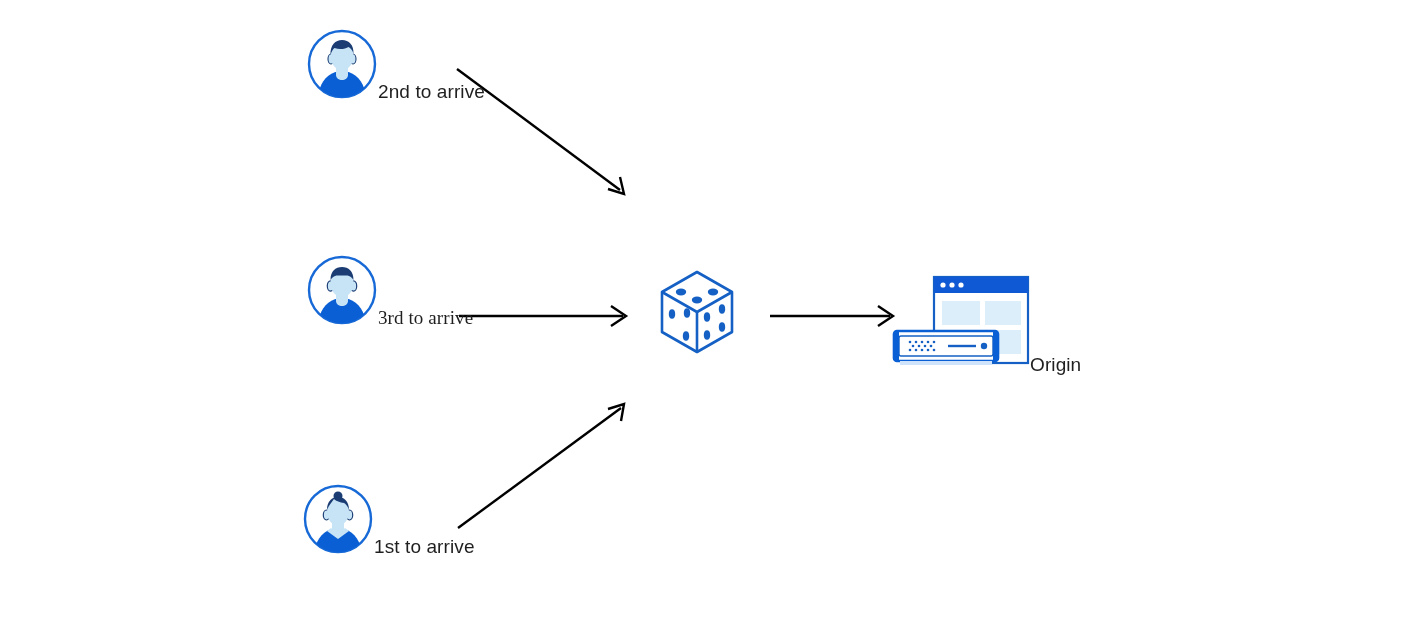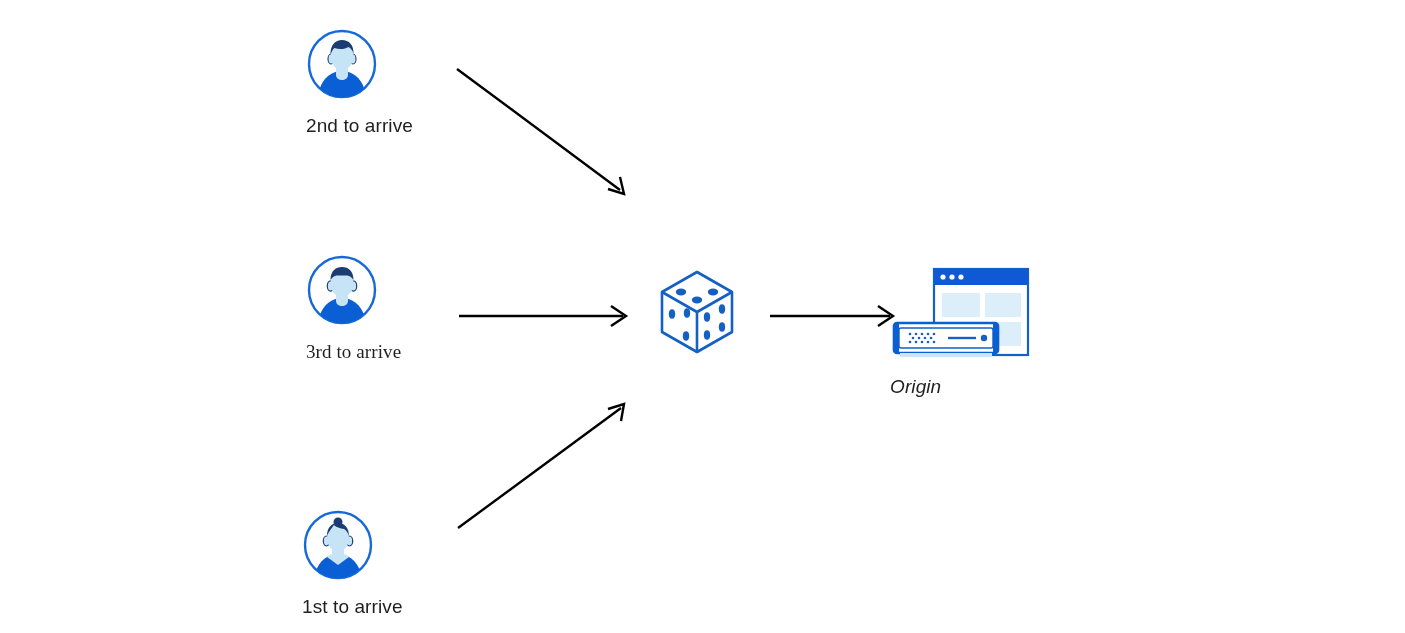--- a/index.html
+++ b/index.html
@@ -14,22 +14,22 @@
   #canvas {
     position: relative;
     width: 1405px;
     height: 633px;
     background: #ffffff;
     overflow: hidden;
   }
   .node {
     position: absolute;
     display: flex;
-    flex-direction: column;
-    align-items: flex-start;
+    flex-direction: row;
+    align-items: flex-end;
   }
   .node-label {
     margin-top: 10px;
     font-size: 19px;
     line-height: 24px;
     color: #1f1f1f;
     white-space: nowrap;
     text-align: center;
     letter-spacing: 0.1px;
   }
@@ -118,21 +118,21 @@
           <ellipse cx="24.5" cy="32" rx="3.2" ry="5.2" fill="#c7e4f6" stroke="#1b3d74" stroke-width="1.2"></ellipse>
           <ellipse cx="47.5" cy="32" rx="3.2" ry="5.2" fill="#c7e4f6" stroke="#1b3d74" stroke-width="1.2"></ellipse>
           <ellipse cx="36" cy="29" rx="11.5" ry="14" fill="#c7e4f6"></ellipse>
           <path d="M24.5 26 c 0 -9 5 -13 11.5 -13 c 6.5 0 11.5 4 11.5 13 c -2 -3 -4 -4 -6 -4.5 h -11 c -2 0.5 -4 1.5 -6 4.5 z" fill="#1b3d74"></path>
         </g>
       </svg>
     </div>
     <div class="node-label">3rd to arrive</div>
   </div>
 
-  <div class="node" style="left:302px; top:509px; width:140px;">
+  <div class="node" style="left:302px; top:483px; width:140px;">
     <div class="icon-box">
       <svg width="72" height="72" viewBox="0 0 72 72">
         <defs>
           <clipPath id="clipC">
               <circle cx="36" cy="36" r="33"></circle>
             </clipPath>
         </defs>
         <circle cx="36" cy="36" r="33" fill="#ffffff" stroke="#1669d6" stroke-width="2.4"></circle>
         <g clip-path="url(#clipC)">
           <path d="M36 45 c 10 0 19 7 22 17 l 2 12 H 12 l 2 -12 c 3 -10 12 -17 22 -17 z" fill="#0b5fd4"></path>
@@ -166,21 +166,21 @@
           <ellipse cx="33" cy="47" rx="3.2" ry="4.8"></ellipse>
           <ellipse cx="53" cy="51" rx="3.2" ry="4.8"></ellipse>
           <ellipse cx="68" cy="43" rx="3.2" ry="4.8"></ellipse>
           <ellipse cx="53" cy="69" rx="3.2" ry="4.8"></ellipse>
           <ellipse cx="68" cy="61" rx="3.2" ry="4.8"></ellipse>
         </g>
       </svg>
     </div>
   </div>
 
-  <div class="node" style="left:890px; top:265px; width:150px;font-style:italic;">
+  <div class="node" style="left:890px; top:273px; width:150px;">
     <div class="icon-box">
       <svg width="140" height="100" viewBox="0 0 140 100">
 
         <g>
           <rect x="44" y="4" width="94" height="86" fill="#ffffff" stroke="#1560c4" stroke-width="2.2"></rect>
           <rect x="44" y="4" width="94" height="16" fill="#1059d4"></rect>
           <circle cx="53" cy="12" r="2.6" fill="#ffffff"></circle>
           <circle cx="62" cy="12" r="2.6" fill="#ffffff"></circle>
           <circle cx="71" cy="12" r="2.6" fill="#ffffff"></circle>
           <rect x="52" y="28" width="38" height="24" fill="#ddeefb"></rect>

